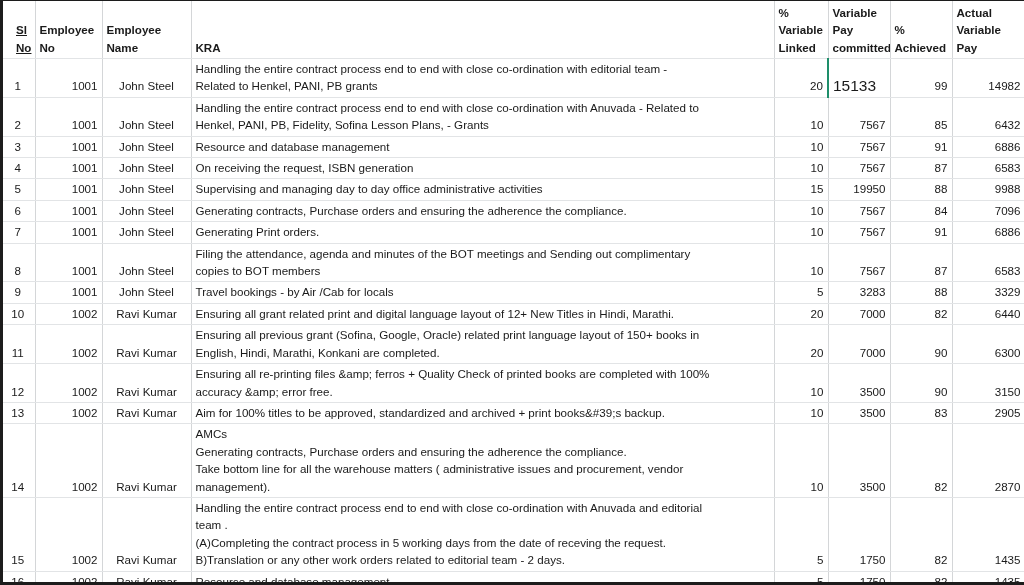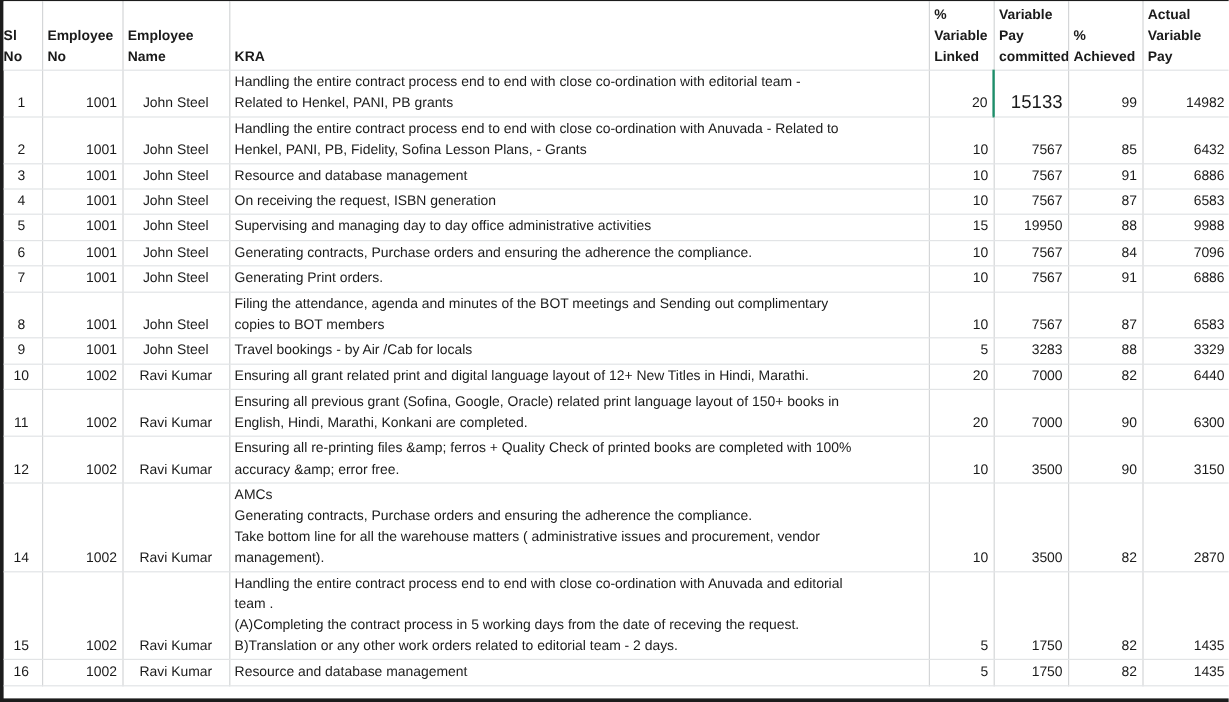--- a/index.html
+++ b/index.html
@@ -63,21 +63,22 @@
     vertical-align: bottom;
     height: 54px;
     border-bottom: 1px solid #c9cbcd;
     padding-bottom: 3px;
     background: #ffffff;
     line-height: 14.6px;
     white-space: pre-line;
   }
   thead th.h-sl {
     text-align: left;
-    padding-left: 2px;
+    padding-left: 15px;
+    text-decoration: underline;
   }
   thead th.h-num { text-align: left; }
 
   
   td.num {
     text-align: right;
     padding-right: 6px;
     font-variant-numeric: tabular-nums;
   }
   td.sl {
@@ -91,21 +92,20 @@
   td.kra {
     text-align: left;
     padding-left: 6px;
     vertical-align: top;
     padding-top: 2px;
   }
 
   
   td.big-value {
     font-size: 15.5px;
-    text-align: right;
     padding-right: 8px;
     border-left: 2px solid #1e8e6a;
     vertical-align: bottom;
   }
 
   
   tr.tall td.sl,
   tr.tall td.num,
   tr.tall td.name { vertical-align: bottom; }
 </style>
@@ -264,20 +264,30 @@
           <td class="sl">12</td>
           <td class="num">1002</td>
           <td class="name">Ravi Kumar</td>
           <td class="kra">Ensuring all re-printing files &amp;amp; ferros + Quality Check of printed books are completed with 100%
 accuracy &amp;amp; error free.</td>
           <td class="num">10</td>
           <td class="num">3500</td>
           <td class="num">90</td>
           <td class="num">3150</td>
         </tr>
+        <tr>
+          <td class="sl">13</td>
+          <td class="num">1002</td>
+          <td class="name">Ravi Kumar</td>
+          <td class="kra">Aim for 100% titles to be approved, standardized and archived + print books&amp;#39;s backup.</td>
+          <td class="num">10</td>
+          <td class="num">3500</td>
+          <td class="num">83</td>
+          <td class="num">2905</td>
+        </tr>
         <tr class="tall">
           <td class="sl">14</td>
           <td class="num">1002</td>
           <td class="name">Ravi Kumar</td>
           <td class="kra">AMCs
 Generating contracts, Purchase orders and ensuring the adherence the compliance.
 Take bottom line for all the warehouse matters ( administrative issues and procurement, vendor
 management).</td>
           <td class="num">10</td>
           <td class="num">3500</td>

